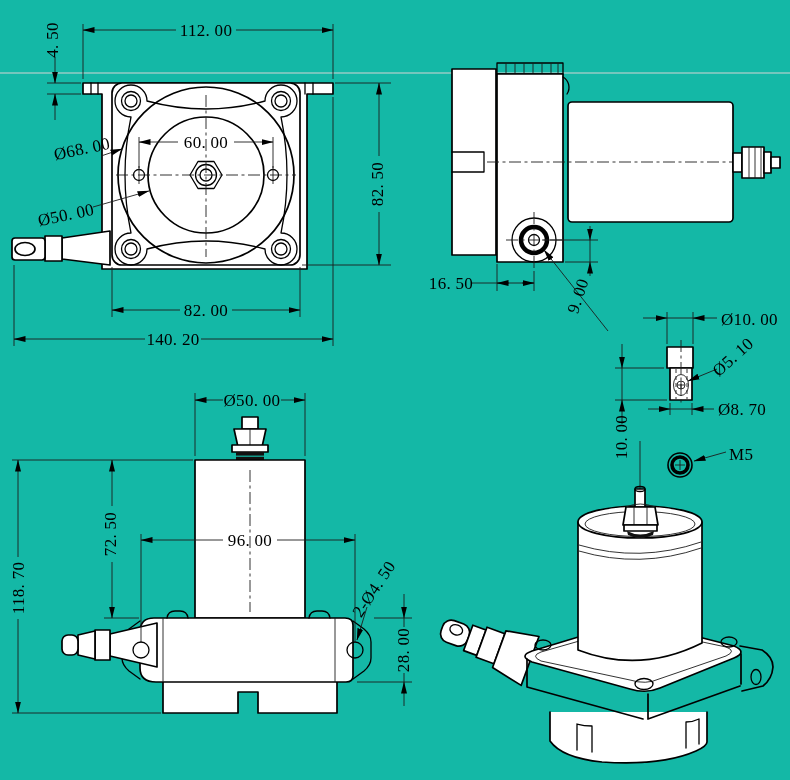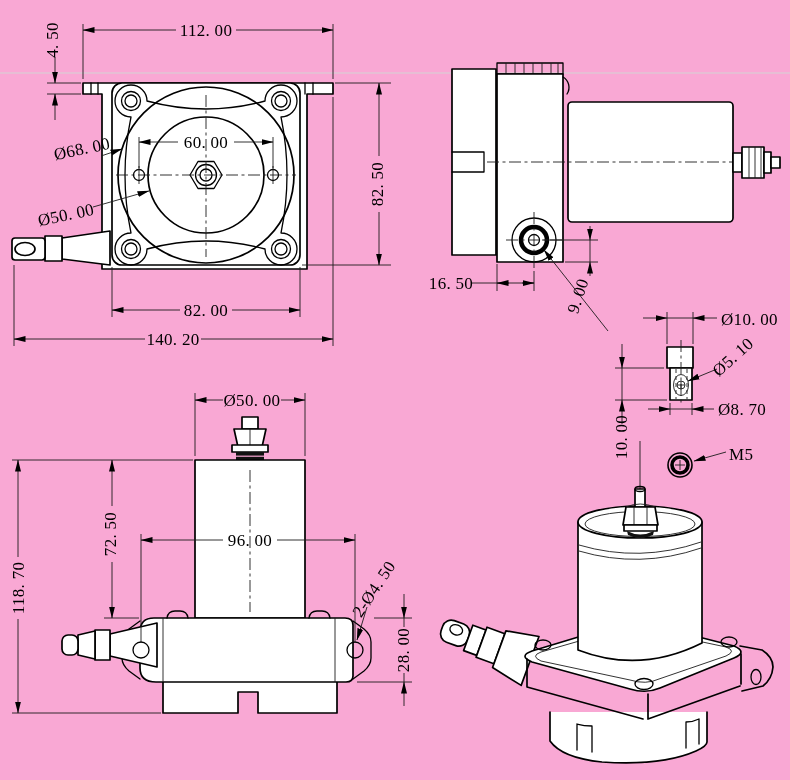--- a/index.html
+++ b/index.html
@@ -1,16 +1,16 @@
 <!DOCTYPE html>
 <html><head>
 <meta charset="utf-8">
 <style>
   html,body { margin:0; padding:0; background:#fff; }
-  .sheet { position:relative; width:790px; height:780px; background:#f9a8d4; overflow:hidden;
+  .sheet { position:relative; width:790px; height:780px; background:#14b8a6; overflow:hidden;
            font-family:"Liberation Serif", serif; }
   svg { position:absolute; left:0; top:0; }
   .ol  { fill:none; stroke:#000; stroke-width:1.7; stroke-linecap:round; stroke-linejoin:round; }
   .olf { fill:#fff; stroke:#000; stroke-width:1.7; stroke-linecap:round; stroke-linejoin:round; }
   .ol2 { fill:none; stroke:#000; stroke-width:1.3; stroke-linecap:round; stroke-linejoin:round; }
   .tl  { fill:none; stroke:#1c1c1c; stroke-width:0.9; }
   .cl  { fill:none; stroke:#1c1c1c; stroke-width:0.9; stroke-dasharray:12 3.5 3 3.5; }
   .hl  { fill:none; stroke:#1c1c1c; stroke-width:0.9; stroke-dasharray:4 3; }
   .dim { font-family:"Liberation Serif", serif; font-size:17px; fill:#000;
          text-anchor:middle; dominant-baseline:central; letter-spacing:0.3px; }

